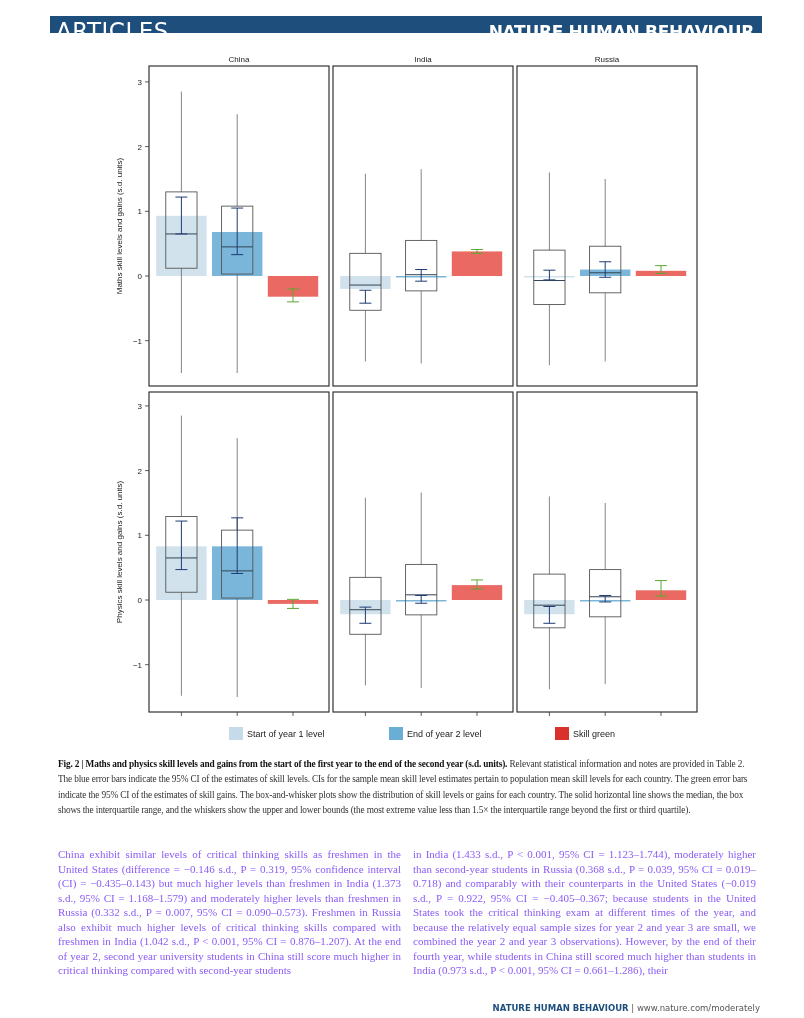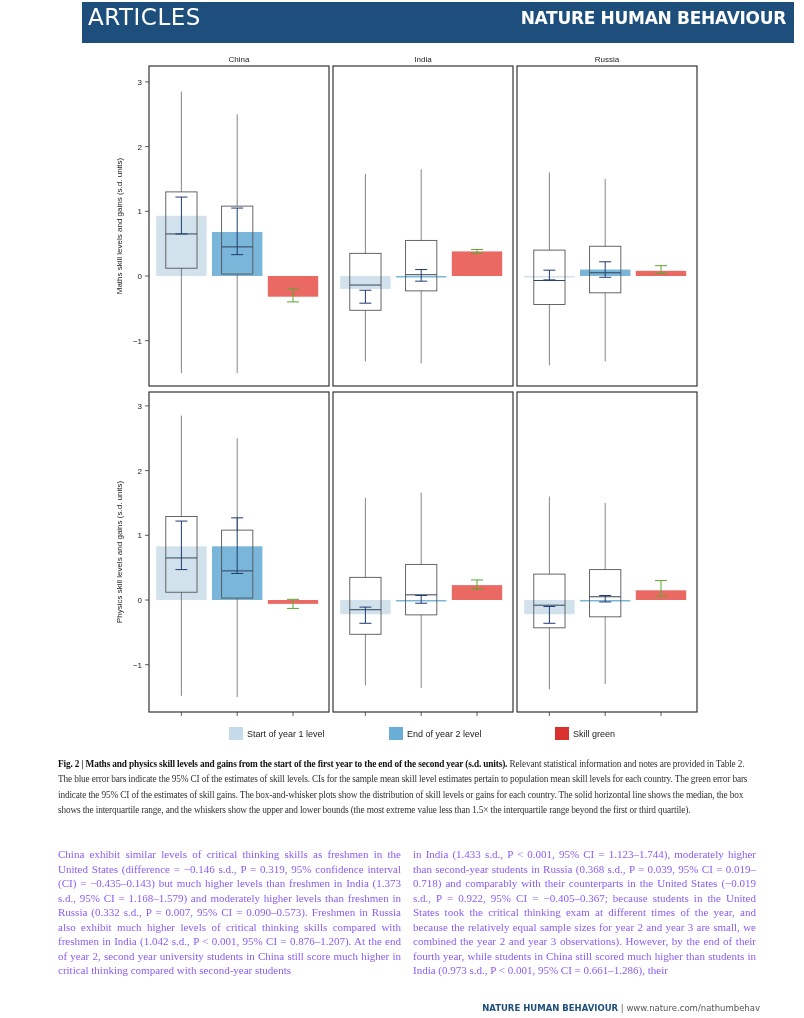--- a/index.html
+++ b/index.html
@@ -1,17 +1,17 @@
 <!DOCTYPE html>
 <html><head>
 <meta charset="utf-8">
 <style>
   html,body{margin:0;padding:0;background:#fff;}
   body{width:804px;height:1018px;position:relative;overflow:hidden;font-family:"Liberation Sans",sans-serif;}
-  .banner{position:absolute;left:50px;top:2px;width:712px;height:41px;background:#1d4e7c;color:#fff;margin-left:32px;}
+  .banner{position:absolute;left:50px;top:16px;width:712px;height:17px;background:#1d4e7c;color:#fff;}
   .banner .left{position:absolute;left:6px;top:2px;font-size:23px;letter-spacing:0.5px;font-family:"DejaVu Sans",sans-serif;font-weight:normal;}
   .banner .right{position:absolute;right:8px;top:6px;font-size:17px;font-weight:bold;font-family:"DejaVu Sans",sans-serif;letter-spacing:-0.3px;}
   #fig{position:absolute;left:0;top:50px;}
   .legend{position:absolute;top:727px;font-size:9px;color:#222;display:flex;align-items:center;}
   .legend .sw{width:14px;height:13px;display:inline-block;margin-right:4px;}
   .caption{position:absolute;left:58px;top:757px;width:700px;font-size:9.3px;line-height:15.3px;color:#333;font-family:Liberation Serif, serif;letter-spacing:-0.15px;}
   .caption b{color:#111;}
   .body-col{position:absolute;top:847px;width:343px;font-family:"Liberation Serif",serif;font-size:11px;line-height:14.5px;color:#8b5cf6;text-align:justify;}
   .footer{position:absolute;right:44px;top:1003px;font-size:8.5px;color:#555;font-family:"DejaVu Sans",sans-serif;}
   .footer b{color:#1d4e7c;}
@@ -198,13 +198,13 @@
 <div class="legend" style="left:555px;">
   <span class="sw" style="background:#d9312b"></span>
   <span>Skill green</span>
 </div>
 
 <div class="caption"><b>Fig. 2 | Maths and physics skill levels and gains from the start of the first year to the end of the second year (s.d. units).</b><span> Relevant statistical information and notes are provided in Table 2. The blue error bars indicate the 95% CI of the estimates of skill levels. CIs for the sample mean skill level estimates pertain to population mean skill levels for each country. The green error bars indicate the 95% CI of the estimates of skill gains. The box-and-whisker plots show the distribution of skill levels or gains for each country. The solid horizontal line shows the median, the box shows the interquartile range, and the whiskers show the upper and lower bounds (the most extreme value less than 1.5× the interquartile range beyond the first or third quartile).</span></div>
 
 <div class="body-col" style="left:58px;">China exhibit similar levels of critical thinking skills as freshmen in the United States (difference = −0.146 s.d., P = 0.319, 95% confidence interval (CI) = −0.435–0.143) but much higher levels than freshmen in India (1.373 s.d., 95% CI = 1.168–1.579) and moderately higher levels than freshmen in Russia (0.332 s.d., P = 0.007, 95% CI = 0.090–0.573). Freshmen in Russia also exhibit much higher levels of critical thinking skills compared with freshmen in India (1.042 s.d., P &lt; 0.001, 95% CI = 0.876–1.207). At the end of year 2, second year university students in China still score much higher in critical thinking compared with second-year students</div>
 <div class="body-col" style="left:413px;">in India (1.433 s.d., P &lt; 0.001, 95% CI = 1.123–1.744), moderately higher than second-year students in Russia (0.368 s.d., P = 0.039, 95% CI = 0.019–0.718) and comparably with their counterparts in the United States (−0.019 s.d., P = 0.922, 95% CI = −0.405–0.367; because students in the United States took the critical thinking exam at different times of the year, and because the relatively equal sample sizes for year 2 and year 3 are small, we combined the year 2 and year 3 observations). However, by the end of their fourth year, while students in China still scored much higher than students in India (0.973 s.d., P &lt; 0.001, 95% CI = 0.661–1.286), their</div>
 
-<div class="footer"><b>NATURE HUMAN BEHAVIOUR</b><span> | </span><span>www.nature.com/nathumbehav</span></div>
+<div class="footer"><b>NATURE HUMAN BEHAVIOUR</b><span> | </span><span>www.nature.com/moderately</span></div>
 
 </body></html>

